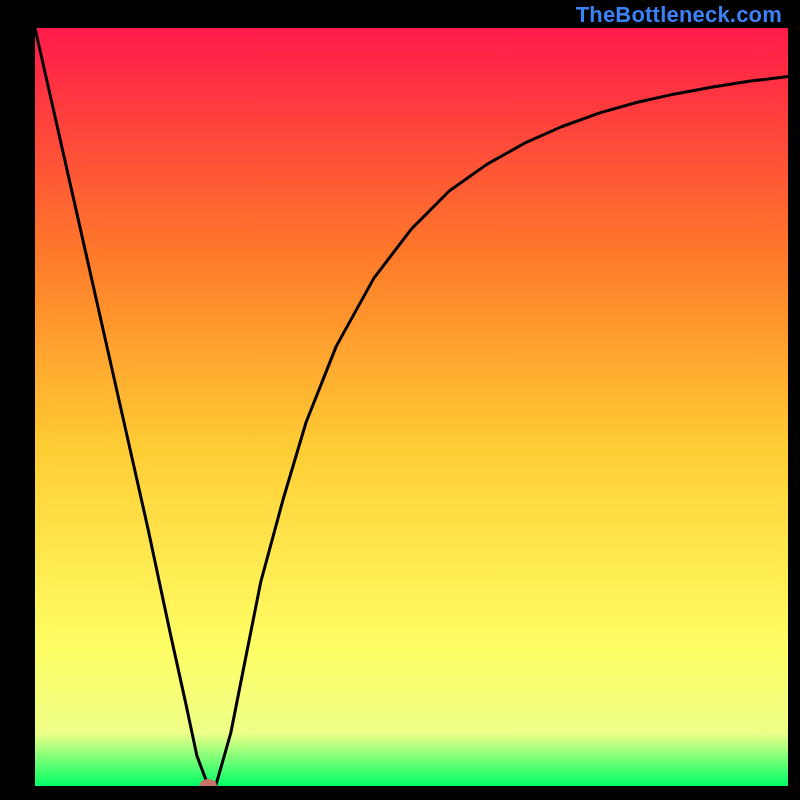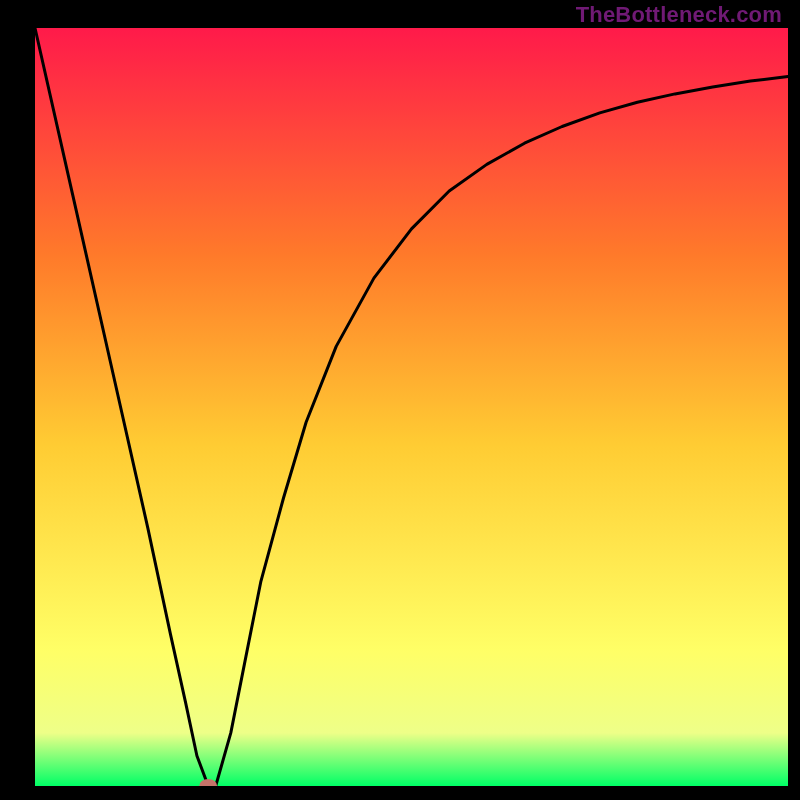--- a/index.html
+++ b/index.html
@@ -15,21 +15,21 @@
     position: relative;
     width: 800px;
     height: 800px;
   }
   .watermark {
     position: absolute;
     top: 2px;
     right: 18px;
     font-size: 22px;
     font-weight: bold;
-    color: #701a75;
+    color: #3b82f6;
     letter-spacing: 0.2px;
     z-index: 10;
   }
   .frame {
     position: absolute;
     box-sizing: border-box;
     background: #000;
   }
   svg.plot {
     position: absolute;

